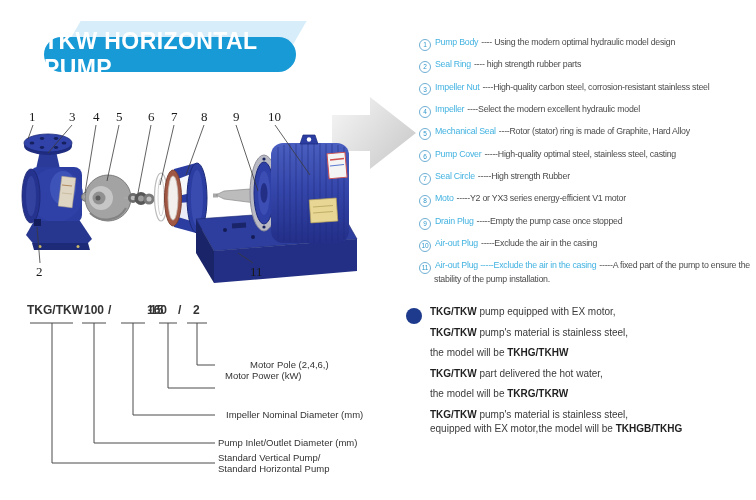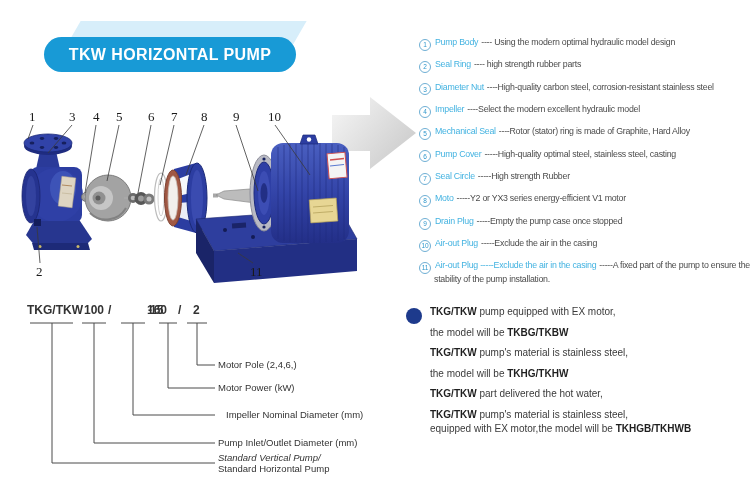--- a/index.html
+++ b/index.html
@@ -4,21 +4,21 @@
 <style>
   html,body{margin:0;padding:0;background:#fff;}
   .stage{position:relative;width:756px;height:500px;background:#ffffff;overflow:hidden;
          font-family:"Liberation Sans",sans-serif;}
 
   
   .banner-accent{position:absolute;left:74px;top:21px;width:226px;height:23px;
                  background:#d7eefa;transform:skewX(-30deg);}
   .banner{position:absolute;left:44px;top:37px;width:252px;height:35px;border-radius:17.5px;
           background:#189ad6;display:flex;align-items:center;justify-content:center;}
-  .banner span{color:#ffffff;font-weight:bold;font-size:16px;letter-spacing:.4px;}
+  .banner span{color:#ffffff;font-weight:bold;font-size:23px;letter-spacing:.4px;}
 
   
   .parts-list{position:absolute;left:419px;top:37px;width:337px;}
   .part-item{white-space:nowrap;font-size:8.8px;letter-spacing:-0.25px;line-height:11.5px;
              margin-bottom:8.6px;padding-left:15px;}
   .part-item.wrap{white-space:normal;}
   .circ{display:inline-flex;align-items:center;justify-content:center;width:10px;height:10px;
         margin-left:-15px;margin-right:4px;border:1px solid #6fafd4;border-radius:50%;
         font-size:6.5px;letter-spacing:0;color:#2f97cc;vertical-align:-2px;background:#fff;}
   .pname{color:#44b3e1;margin-top:7px;}
@@ -31,21 +31,21 @@
   .diagram{position:absolute;left:10px;top:103px;}
   .callout{font-family:"Liberation Serif",serif;font-size:13px;fill:#1a1a1a;}
 
   
   .mtoken{position:absolute;font-size:12px;font-weight:bold;color:#333;}
   .t0{left:27px;top:303px;} .t1{left:84px;top:303px;} .t2{left:108px;top:303px;}
   .t3{left:123px;top:303px;margin-left:24px;} .t4{left:148px;top:303px;} .t5{left:150px;top:303px;}
   .t6{left:178px;top:303px;} .t7{left:193px;top:303px;}
   .code-lines{position:absolute;left:25px;top:318px;}
   .mlabel{position:absolute;left:218px;font-size:9.5px;color:#333;white-space:nowrap;}
-  .l0{top:359px;} .l1{top:382px;} .l2{top:409px;padding-left:8px;} .l3{top:437px;} .l4{top:452px;font-style:italic;} .l5{top:463px;}
+  .l0{top:359px;margin-left:32px;} .l1{top:370px;margin-left:7px;} .l2{top:409px;padding-left:8px;} .l3{top:437px;} .l4{top:452px;} .l5{top:463px;}
 
   
   .bullet{position:absolute;left:406px;top:308px;width:16px;height:16px;border-radius:50%;
           background:#1d3a8c;}
   .variants{position:absolute;left:430px;top:306px;width:322px;font-size:10px;color:#3a3a3a;}
   .vrow{line-height:12px;margin-bottom:8.5px;}
   .vrow b{color:#1f1f1f;}
   .vrow.tight{margin-bottom:2px;}
 </style>
 </head>
@@ -214,21 +214,21 @@
       <text class="callout" x="223" y="18">9</text>
       <text class="callout" x="258" y="18">10</text>
       <text class="callout" x="26" y="173">2</text>
       <text class="callout" x="240" y="173">11</text>
     </g>
   </svg>
 
   <div class="parts-list">
     <div class="part-item"><span class="circ">1</span><span class="pname">Pump Body</span><span class="pdesc">---- Using the modern optimal hydraulic model design</span></div>
     <div class="part-item"><span class="circ">2</span><span class="pname">Seal Ring</span><span class="pdesc">---- high strength rubber parts</span></div>
-    <div class="part-item"><span class="circ">3</span><span class="pname">Diameter Nut</span><span class="pdesc">----High-quality carbon steel, corrosion-resistant stainless steel</span></div>
+    <div class="part-item"><span class="circ">3</span><span class="pname">Impeller Nut</span><span class="pdesc">----High-quality carbon steel, corrosion-resistant stainless steel</span></div>
     <div class="part-item"><span class="circ">4</span><span class="pname">Impeller</span><span class="pdesc">----Select the modern excellent hydraulic model</span></div>
     <div class="part-item"><span class="circ">5</span><span class="pname">Mechanical Seal</span><span class="pdesc">----Rotor (stator) ring is made of Graphite, Hard Alloy</span></div>
     <div class="part-item"><span class="circ">6</span><span class="pname">Pump Cover</span><span class="pdesc">-----High-quality optimal steel, stainless steel, casting</span></div>
     <div class="part-item"><span class="circ">7</span><span class="pname">Seal Circle</span><span class="pdesc">-----High strength Rubber</span></div>
     <div class="part-item"><span class="circ">8</span><span class="pname">Moto</span><span class="pdesc">-----Y2 or YX3 series energy-efficient V1 motor</span></div>
     <div class="part-item"><span class="circ">9</span><span class="pname">Drain Plug</span><span class="pdesc">-----Empty the pump case once stopped</span></div>
     <div class="part-item"><span class="circ">10</span><span class="pname">Air-out Plug</span><span class="pdesc">-----Exclude the air in the casing</span></div>
     <div class="part-item wrap"><span class="circ">11</span><span class="pname">Air-out Plug -----Exclude the air in the casing</span><span class="pdesc">-----A fixed part of the pump to ensure the stability of the pump installation.</span></div>
   </div>
 
@@ -259,21 +259,21 @@
   <div class="mlabel l0">Motor Pole (2,4,6,)</div>
   <div class="mlabel l1">Motor Power (kW)</div>
   <div class="mlabel l2">Impeller Nominal Diameter (mm)</div>
   <div class="mlabel l3">Pump Inlet/Outlet Diameter (mm)</div>
   <div class="mlabel l4">Standard Vertical Pump/</div>
   <div class="mlabel l5">Standard Horizontal Pump</div>
 
   <div class="bullet"></div>
   <div class="variants">
     <div class="vrow"><span></span><b>TKG/TKW</b><span> pump equipped with EX motor,</span></div>
-    <div class="vrow"><span>the model will be </span><b>TKBG/TKBW</b><span></span></div>
     <div class="vrow"><span></span><b>TKG/TKW</b><span> pump's material is stainless steel,</span></div>
     <div class="vrow"><span>the model will be </span><b>TKHG/TKHW</b><span></span></div>
     <div class="vrow"><span></span><b>TKG/TKW</b><span> part delivered the hot water,</span></div>
+    <div class="vrow"><span>the model will be </span><b>TKRG/TKRW</b><span></span></div>
     <div class="vrow tight"><span></span><b>TKG/TKW</b><span> pump's material is stainless steel,</span></div>
-    <div class="vrow"><span>equipped with EX motor,the model will be </span><b>TKHGB/TKHWB</b><span></span></div>
+    <div class="vrow"><span>equipped with EX motor,the model will be </span><b>TKHGB/TKHG</b><span></span></div>
   </div>
 
 </div>
 
 </body></html>

